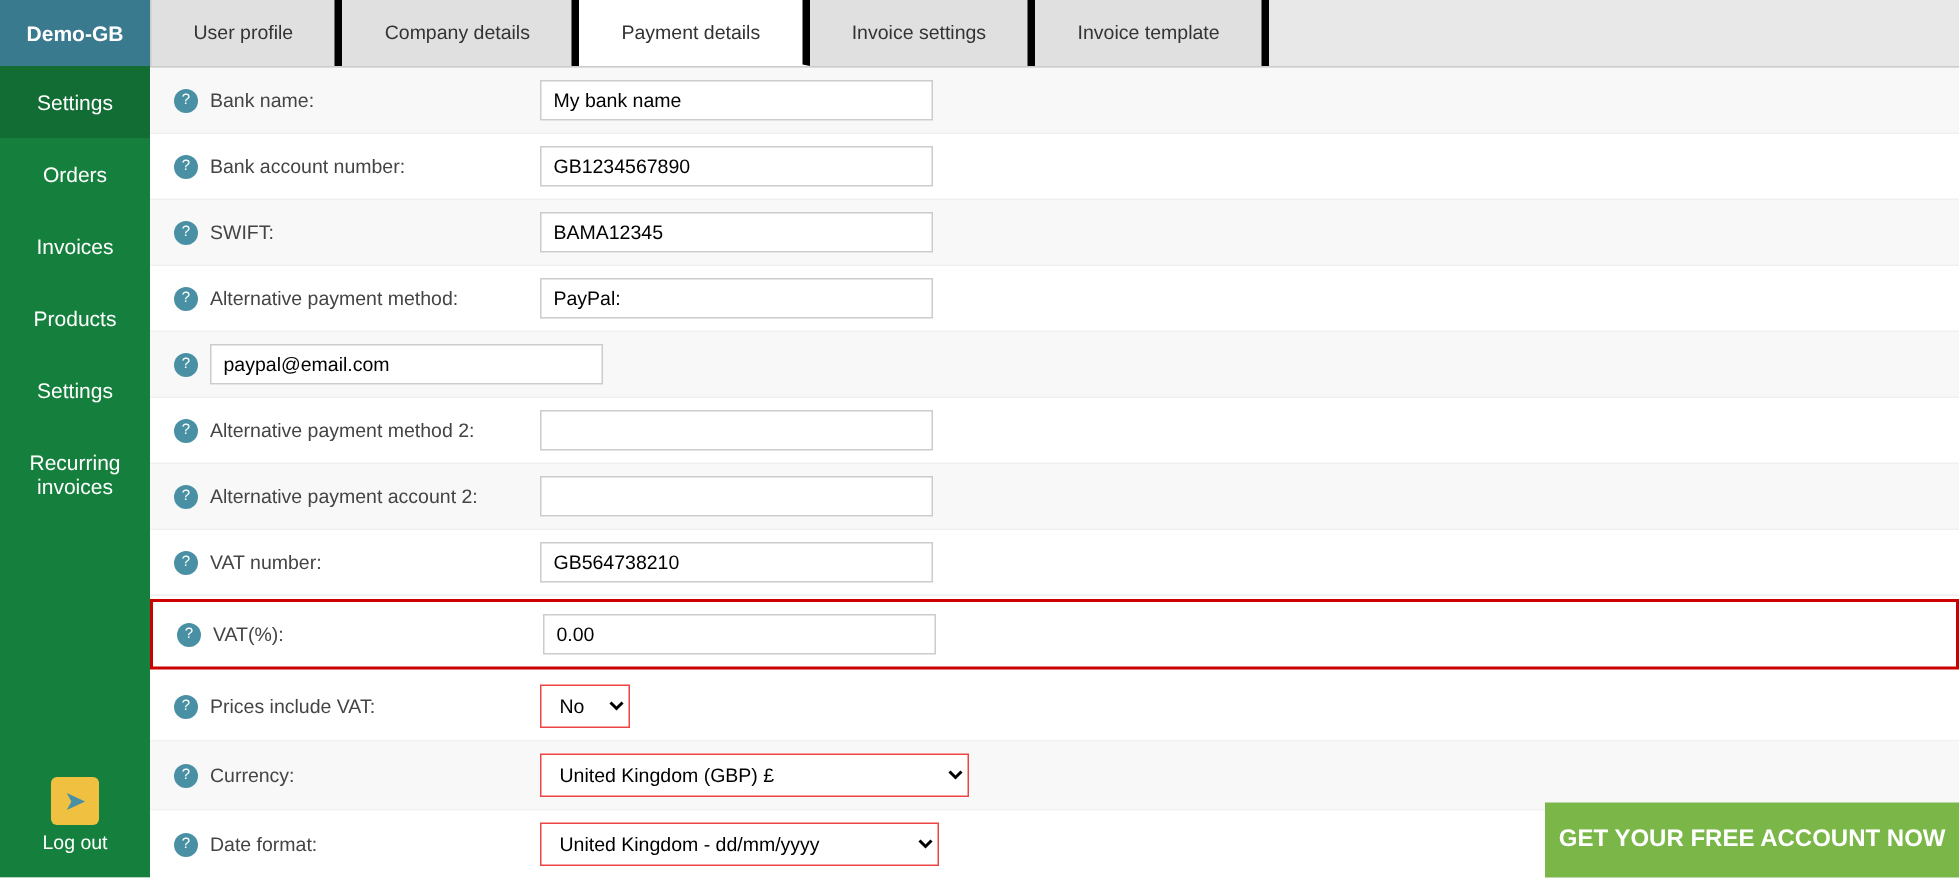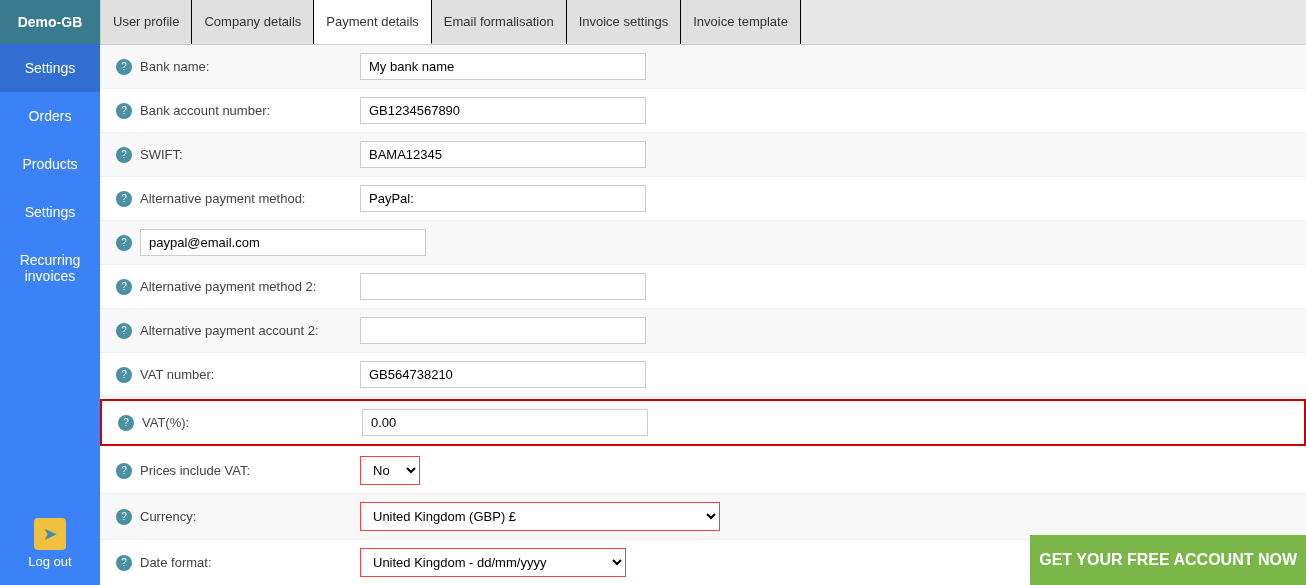--- a/index.html
+++ b/index.html
@@ -1,21 +1,21 @@
 <!DOCTYPE html>
 <html><head>
   <meta charset="utf-8">
   <style>
     * { box-sizing: border-box; margin: 0; padding: 0; }
     body { font-family: Arial, sans-serif; font-size: 13px; background: #f0f0f0; display: flex; width: 1306px; height: 585px; overflow: hidden; }
 
     
     .sidebar {
       width: 100px;
-      background: #3b82f6;
+      background: #15803d;
       display: flex;
       flex-direction: column;
       align-items: center;
       padding-top: 0;
       flex-shrink: 0;
     }
     .sidebar-item {
       width: 100%;
       text-align: center;
       padding: 16px 8px;
@@ -64,24 +64,24 @@
     }
 
     
     .tabs {
       display: flex;
       background: #e8e8e8;
       border-bottom: 1px solid #ccc;
       flex-shrink: 0;
     }
     .tab {
-      padding: 14px 12px;
+      padding: 14px 28px;
       cursor: pointer;
       background: #e0e0e0;
-      border-right: 1px solid #000000;
+      border-right: 5px solid #000000;
       color: #333;
       font-size: 13px;
       white-space: nowrap;
     }
     .tab:first-child { border-left: 1px solid #ccc; }
     .tab.active {
       background: white;
       border-bottom: 1px solid white;
       color: #333;
     }
@@ -127,21 +127,21 @@
     .form-label {
       width: 220px;
       color: #444;
       flex-shrink: 0;
     }
 
     .form-input {
       border: 1px solid #ccc;
       padding: 5px 8px;
       font-size: 13px;
-      width: 286px;
+      width: 262px;
       background: white;
       outline: none;
     }
 
     .form-select {
       border: 1px solid #ef4444;
       padding: 5px 8px;
       font-size: 13px;
       background: white;
       outline: none;
@@ -168,20 +168,23 @@
 
 <div class="sidebar">
   <div class="sidebar-demo">Demo-GB</div>
   <div class="sidebar-item active">
     <span>Settings</span>
   </div>
   <div class="sidebar-item">
     <span>Orders</span>
   </div>
   <div class="sidebar-item">
+    <span>Invoices</span>
+  </div>
+  <div class="sidebar-item">
     <span>Products</span>
   </div>
   <div class="sidebar-item">
     <span>Settings</span>
   </div>
   <div class="sidebar-item">
     <span>Recurring invoices</span>
   </div>
   <div class="sidebar-logout">
     <div class="logout-icon">➤</div>
@@ -193,23 +196,20 @@
 
   <div class="tabs">
     <div class="tab">
       <span>User profile</span>
     </div>
     <div class="tab">
       <span>Company details</span>
     </div>
     <div class="tab active">
       <span>Payment details</span>
-    </div>
-    <div class="tab">
-      <span>Email formalisation</span>
     </div>
     <div class="tab">
       <span>Invoice settings</span>
     </div>
     <div class="tab">
       <span>Invoice template</span>
     </div>
   </div>
 
   <div class="form-area">
@@ -272,21 +272,21 @@
       <div class="form-label">Prices include VAT:</div>
       <select class="form-select">
         <option>No</option>
         <option>Yes</option>
       </select>
     </div>
 
     <div class="form-row">
       <div class="help-icon">?</div>
       <div class="form-label">Currency:</div>
-      <select class="form-select" style="width: 360px;">
+      <select class="form-select" style="width: 286px;">
         <option>United Kingdom (GBP) £</option>
         <option>Euro (EUR) €</option>
         <option>US Dollar (USD) $</option>
       </select>
     </div>
 
     <div class="form-row">
       <div class="help-icon">?</div>
       <div class="form-label">Date format:</div>
       <select class="form-select" style="width: 266px;">

